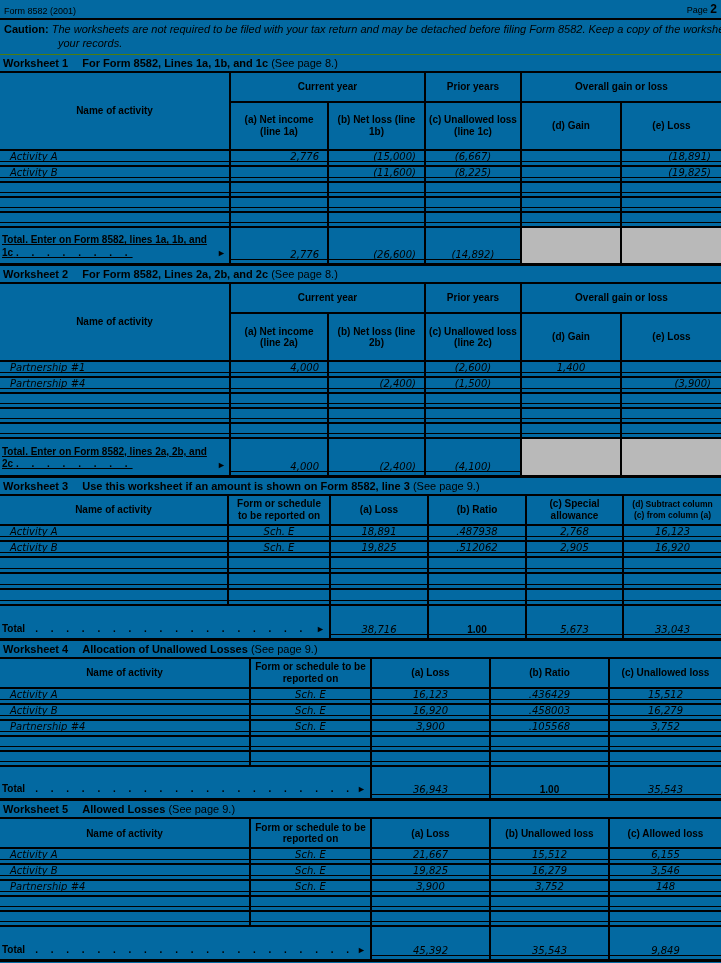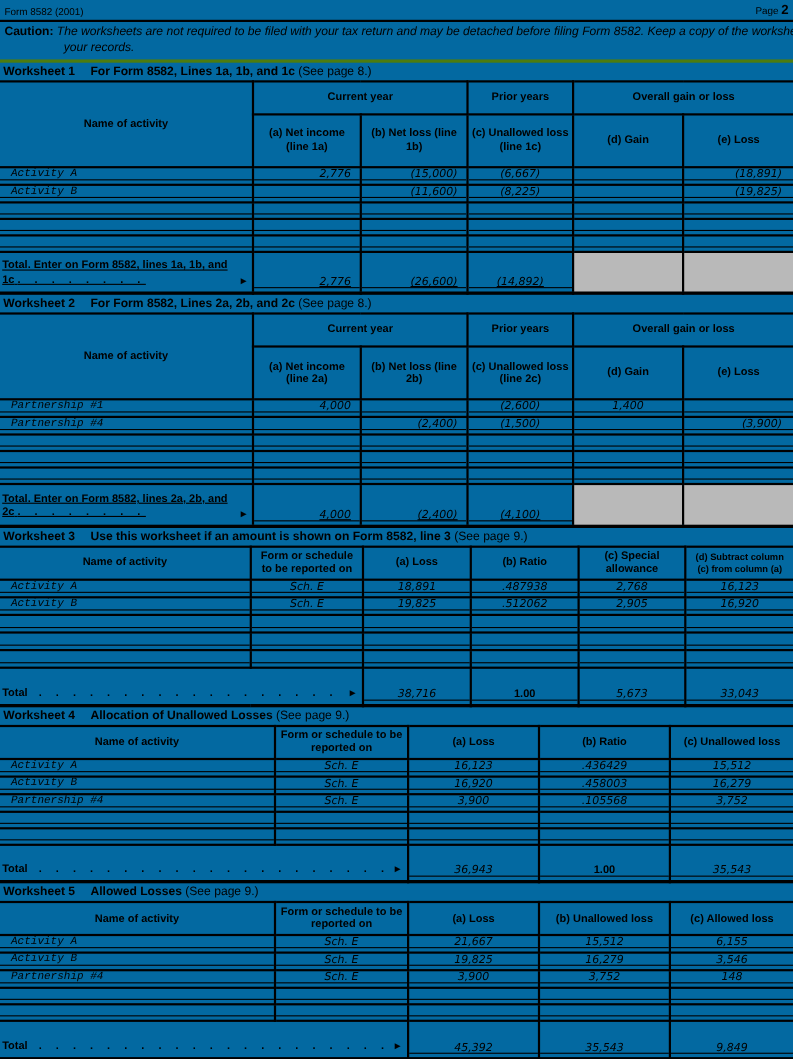--- a/index.html
+++ b/index.html
@@ -14,21 +14,21 @@
   .pageno b { font-size:12px; font-weight:bold; }
 
   
   .caution { margin:3px 0 3px 4px; padding-left:54px; text-indent:-54px;
              font-size:11px; line-height:1.25; width:705px; }
   .caution .cl { font-weight:bold; font-style:normal; }
   .caution .ct { font-style:italic; }
 
   
   .ws-title { padding:2px 0 1px 3px; font-size:11px; line-height:1.2; }
-  .ws-title.first { border-top:3px solid #4d7c0f; }
+  .ws-title.first { border-top:1px solid #4d7c0f; }
   .wsname  { font-weight:bold; margin-right:14px; }
   .wstitle { font-weight:bold; }
   .wsnote  { font-weight:normal; }
 
   
   table.t { border-collapse:collapse; table-layout:fixed; width:721px;
             border-top:2px solid #000; border-bottom:3px solid #000; }
   .t th, .t td { border:2px solid #000; padding:0; overflow:hidden; }
   .t th:first-child, .t td:first-child { border-left:0; }
   .t th:last-child,  .t td:last-child  { border-right:0; }
@@ -37,21 +37,21 @@
   .t th.small { font-size:8.5px; line-height:1.25; }
   .t td { vertical-align:bottom; font-size:10px; }
 
   tr.hr1 { height:30px; } tr.hr2 { height:48px; }
   tr.dr  { height:15px; } tr.dr3 { height:16px; }
   tr.tr-big { height:38px;text-decoration:underline; } tr.tr-sm { height:34px; }
 
   
   td.w { background:linear-gradient(#000,#000) 0 calc(100% - 3px) / 100% 1px no-repeat; }
 
-  td.nm { padding:0 2px 3px 10px; text-align:left;font-family:Liberation Mono, monospace; }
+  td.nm { padding:0 2px 3px 10px; text-align:left; }
   td.ra { text-align:right; padding:0 8px 3px 2px; }
   td.re { text-align:right; padding:0 10px 3px 20px; }
   td.ce { text-align:center; padding:0 2px 3px 2px; }
   td.sh { background:#b9b9b9; }
 
   .fill { font-style:italic; font-family:"DejaVu Sans", sans-serif; font-size:10px; }
   .bold-val { font-weight:bold; font-style:normal; font-family:"Liberation Sans",sans-serif; }
 
   td.tlabel { position:relative; font-weight:bold; font-size:10px; line-height:1.25;
               vertical-align:bottom; text-align:left; padding:2px 14px 4px 2px; }

